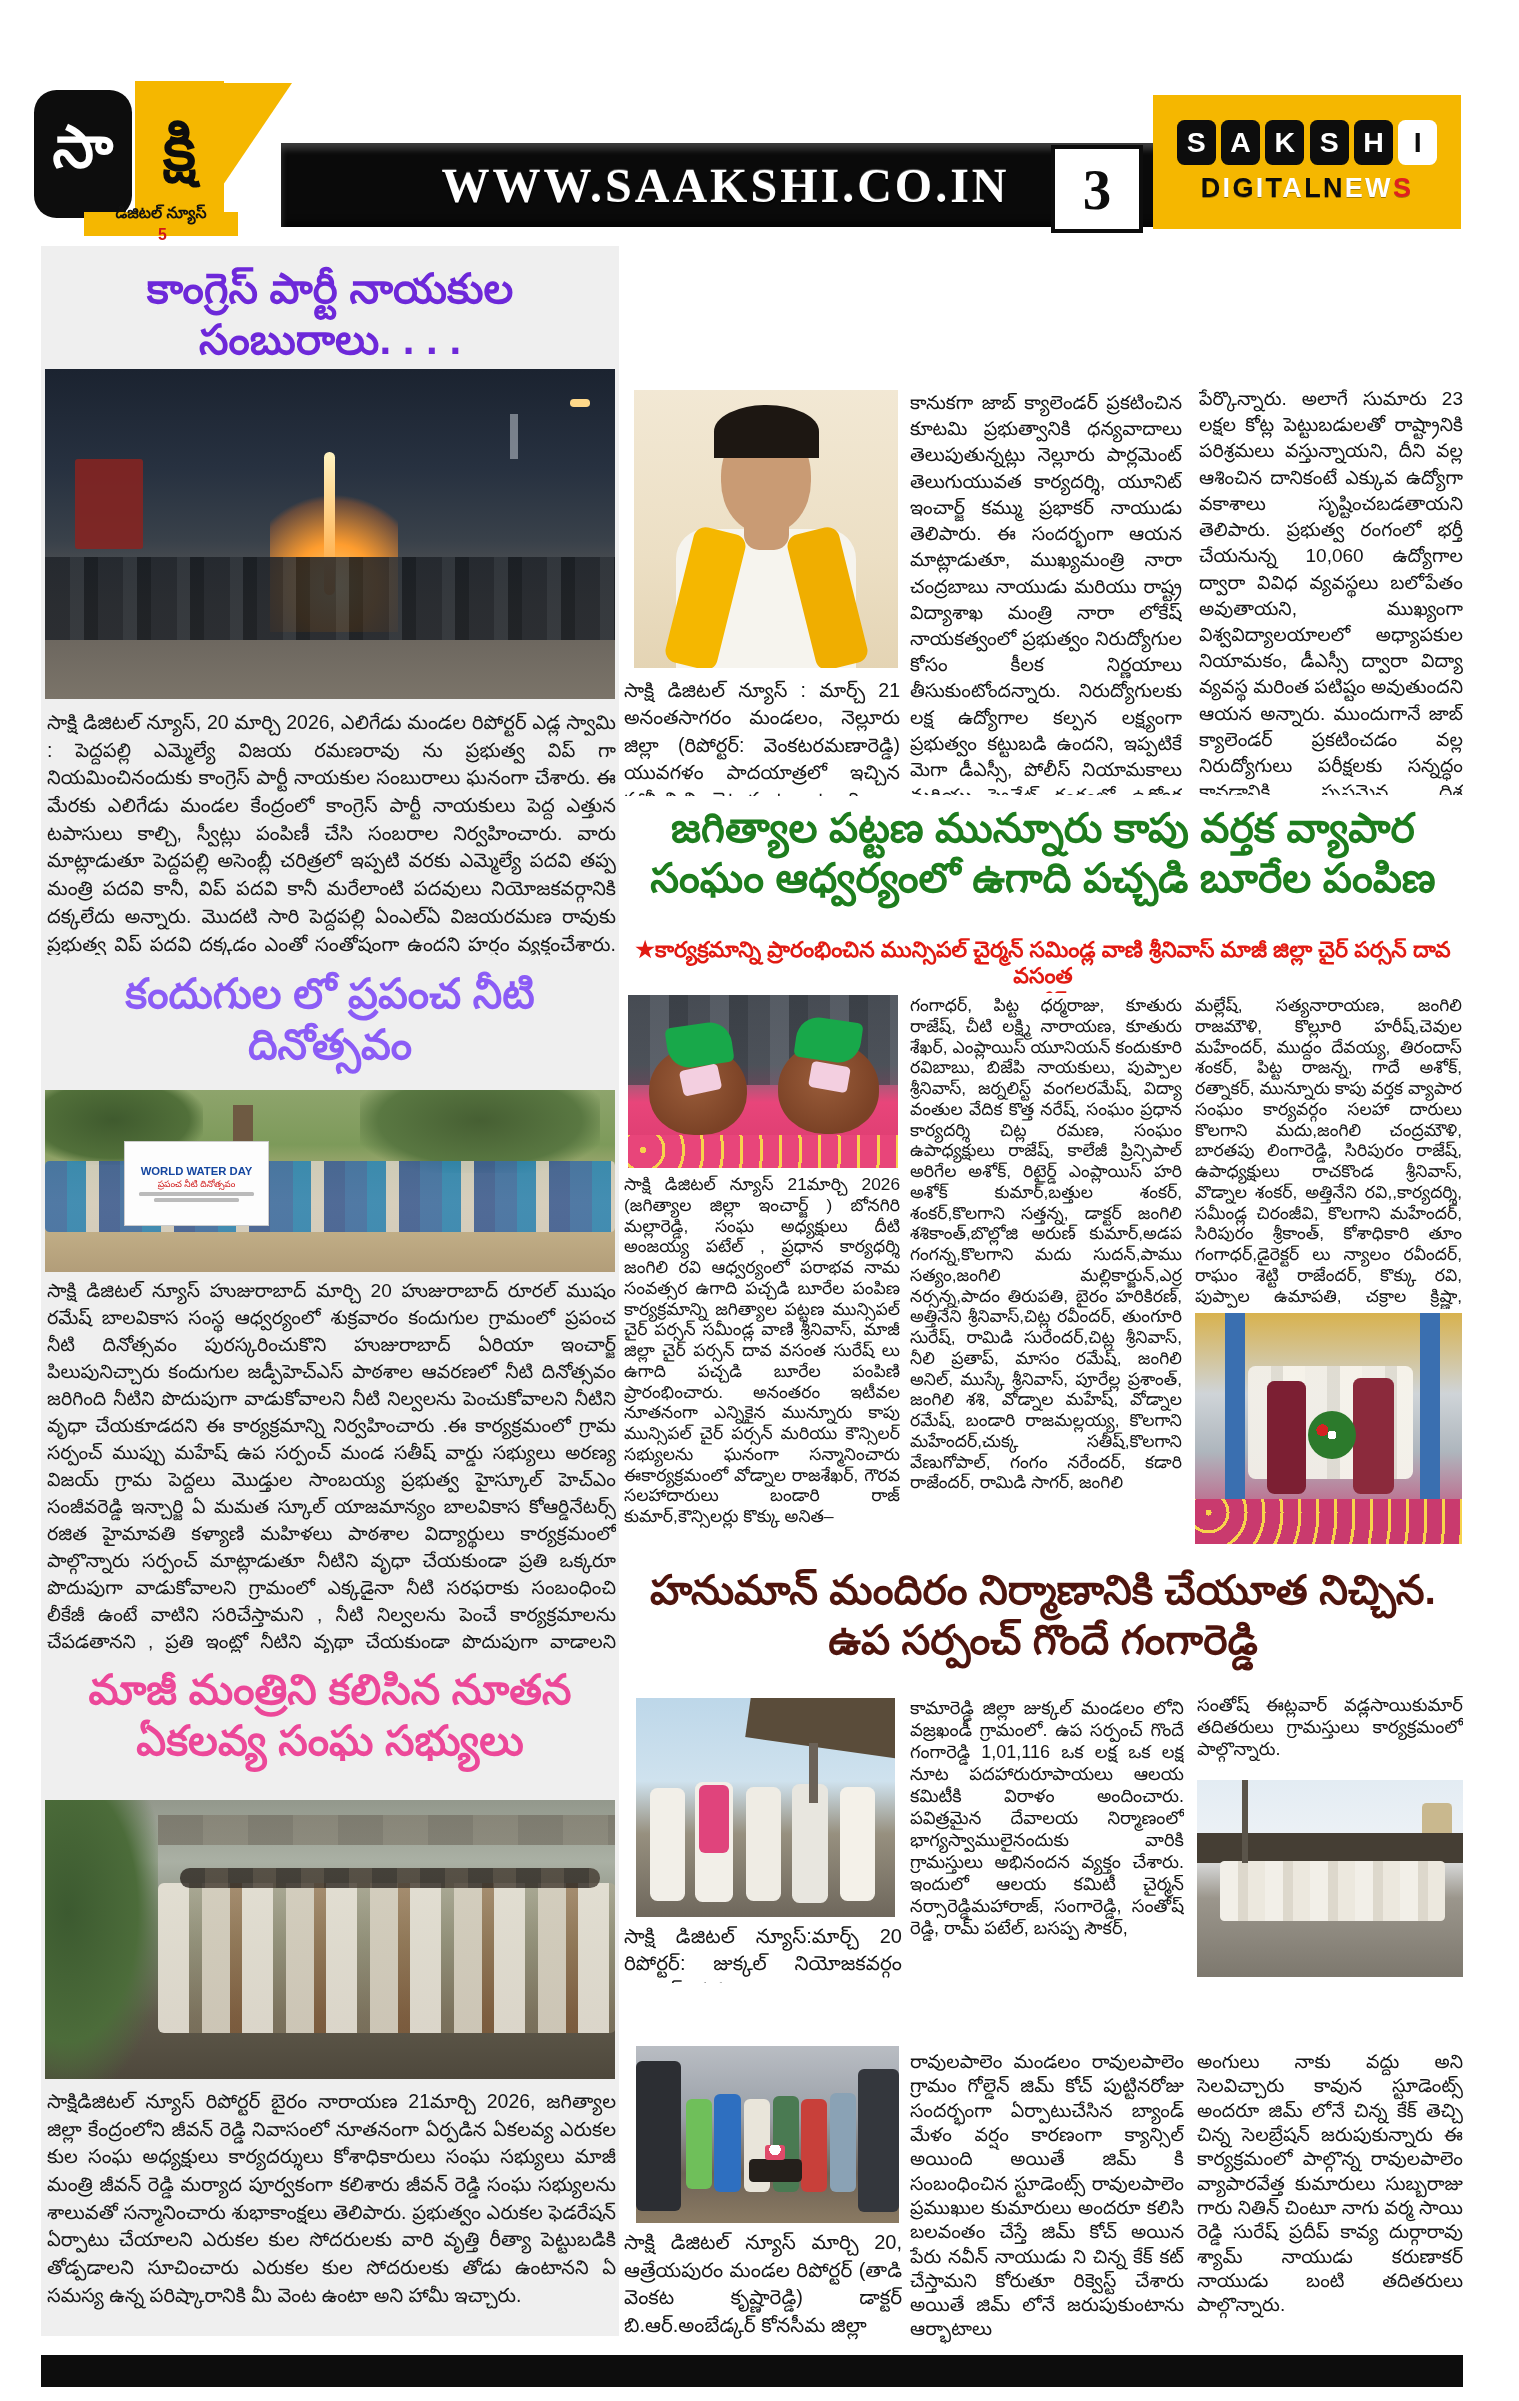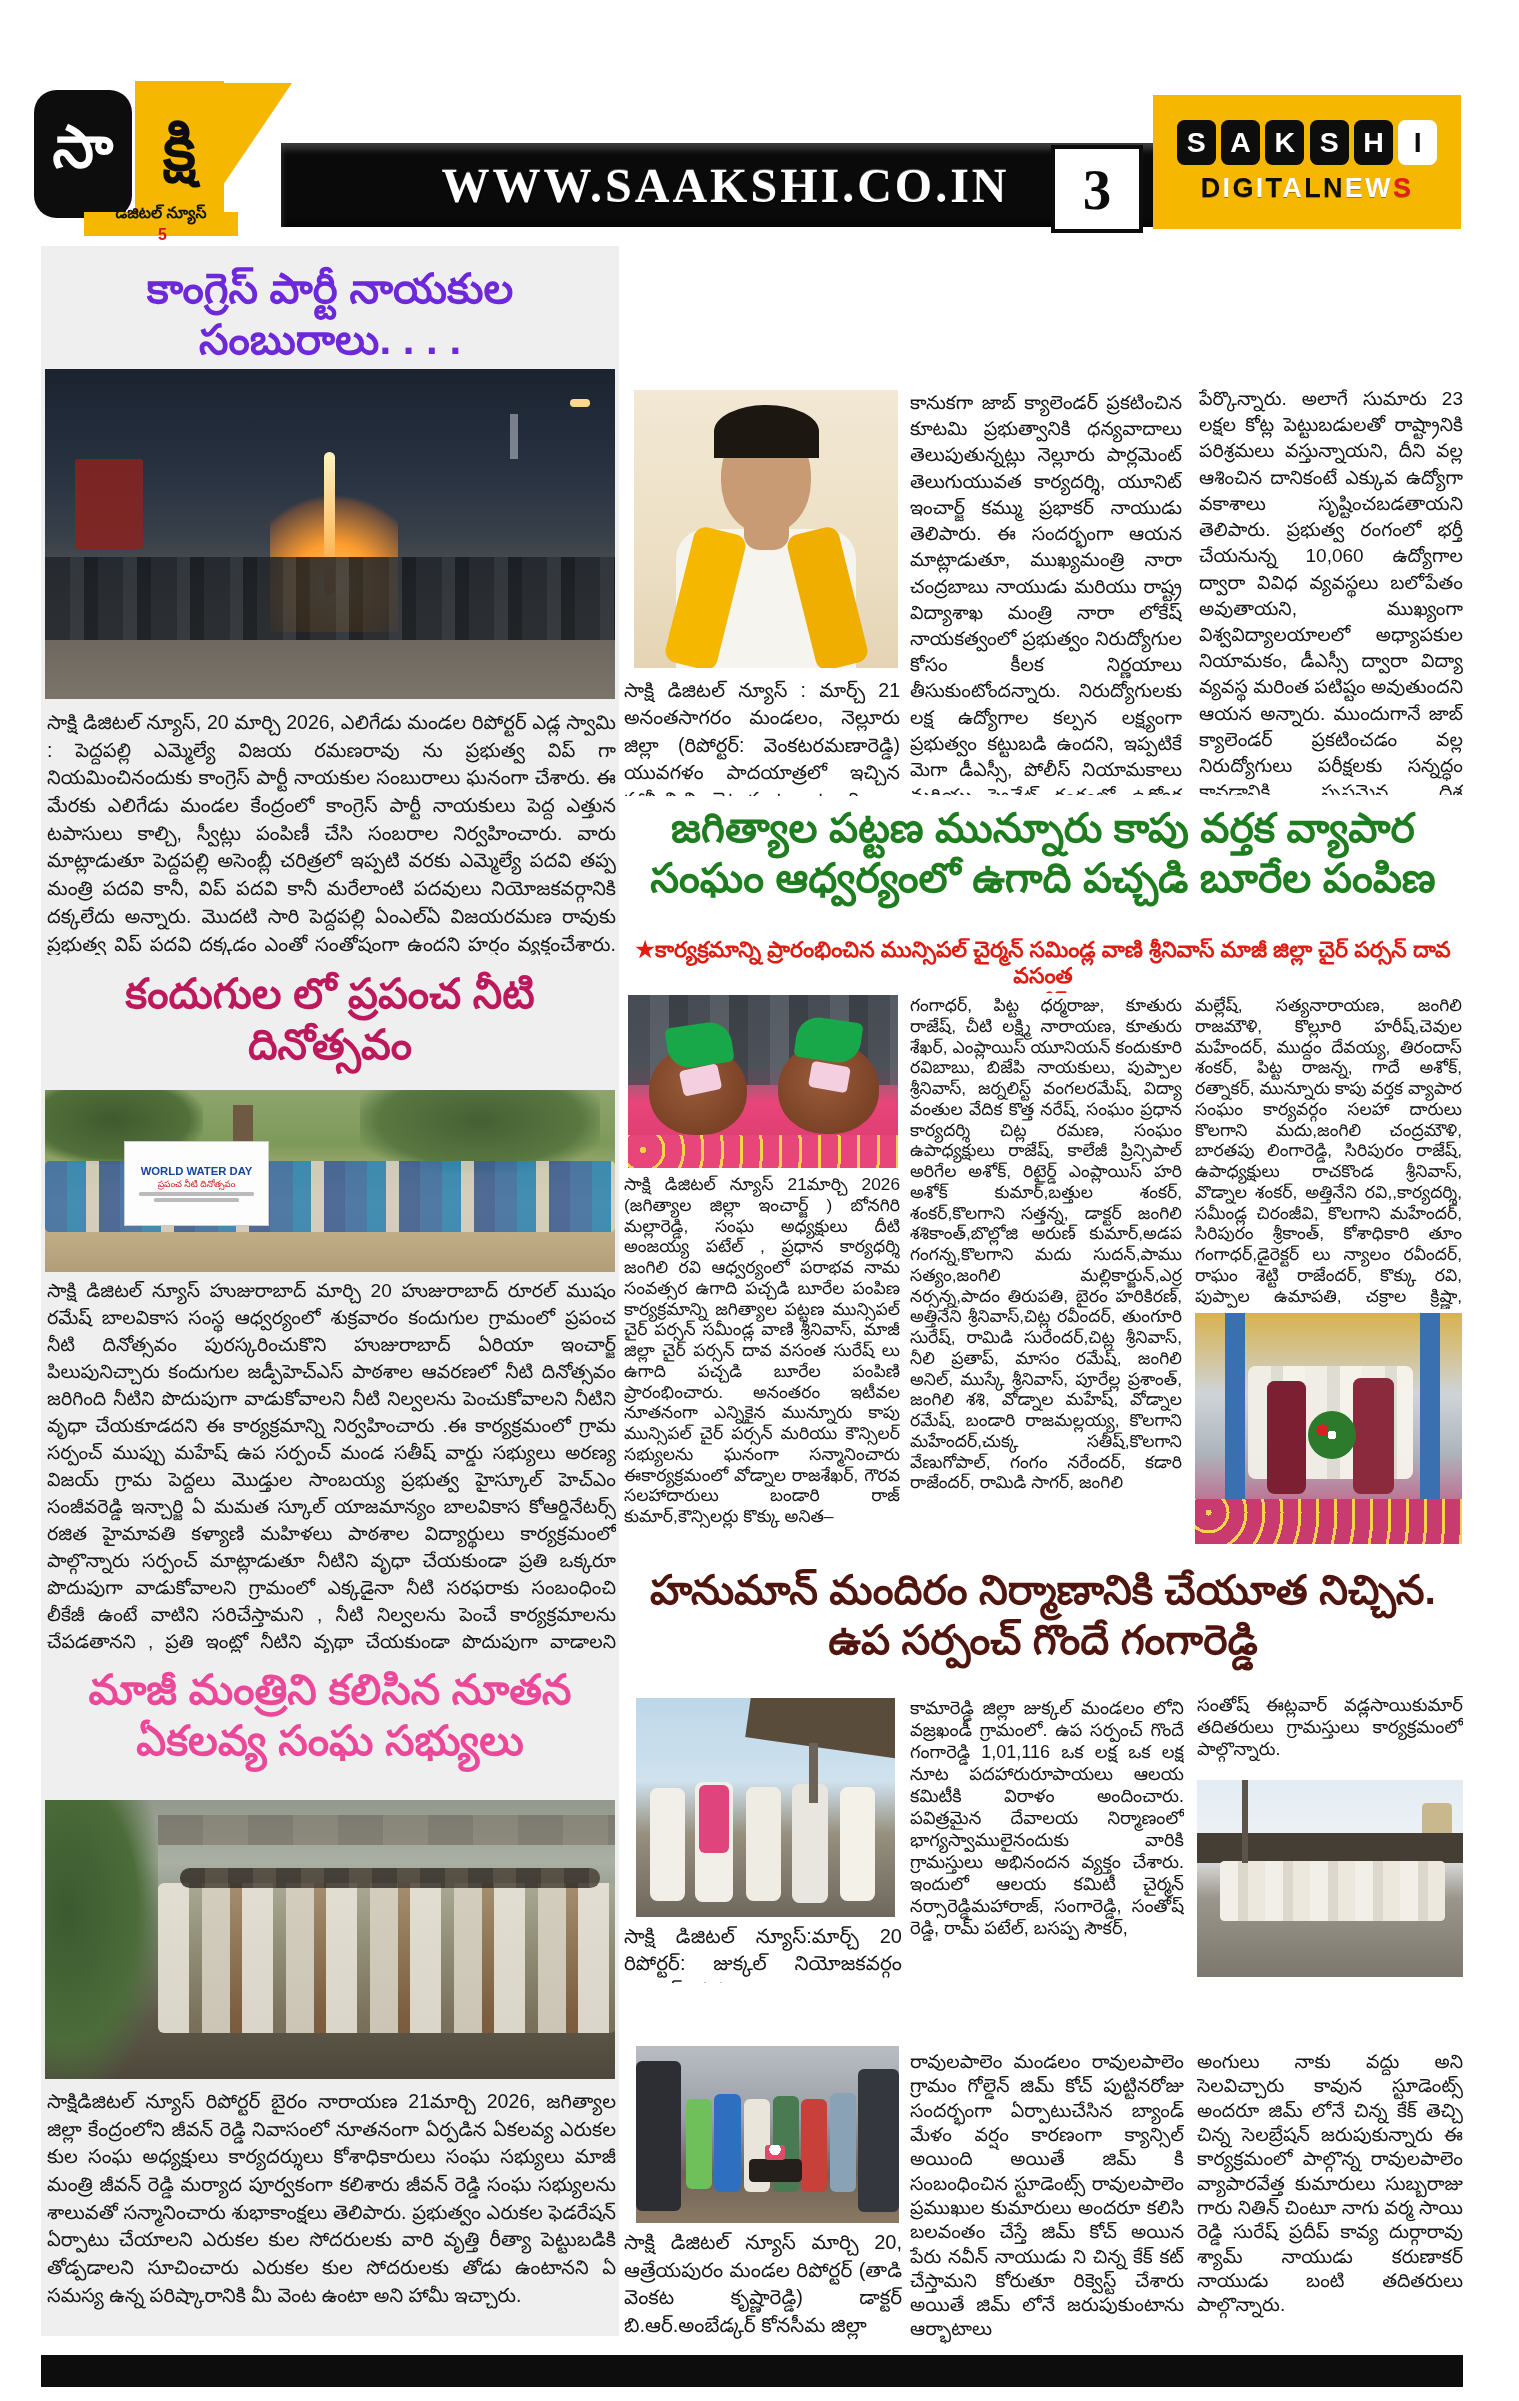--- a/index.html
+++ b/index.html
@@ -88,21 +88,21 @@
     <div style="left:30px;top:90px;width:68px;height:90px;background:#8a2320;opacity:.85;border-radius:3px;"></div>
     <div style="left:225px;top:113px;width:128px;height:150px;background:radial-gradient(circle at 50% 70%,#ffd27a 0%,#ff9d2e 35%,rgba(255,120,30,.25) 70%,transparent 75%);"></div>
     <div style="left:279px;top:83px;width:10.5px;height:143px;background:linear-gradient(180deg,#fff3c0,#ff9d2e);border-radius:5.3px;"></div>
     <div style="left:0;top:188px;width:570px;height:83px;background:repeating-linear-gradient(90deg,#20242a 0 25.5px,#2e3339 25.5px 39px,#14181d 39px 53px);opacity:.85;"></div>
     <div style="left:465px;top:45px;width:7.5px;height:45px;background:#cfd6de;opacity:.5;"></div>
     <div style="left:525px;top:30px;width:19.5px;height:7.5px;background:#ffd98a;border-radius:3.8px;"></div>
   </div>
 
   <div class="abs body-text clip" style="left:47px;top:709px;width:569px;height:246px;font-size:19.5px;line-height:1.42;">సాక్షి డిజిటల్ న్యూస్, 20 మార్చి 2026, ఎలిగేడు మండల రిపోర్టర్ ఎడ్ల స్వామి : పెద్దపల్లి ఎమ్మెల్యే విజయ రమణరావు ను ప్రభుత్వ విప్ గా నియమించినందుకు కాంగ్రెస్ పార్టీ నాయకుల సంబురాలు ఘనంగా చేశారు. ఈ మేరకు ఎలిగేడు మండల కేంద్రంలో కాంగ్రెస్ పార్టీ నాయకులు పెద్ద ఎత్తున టపాసులు కాల్చి, స్వీట్లు పంపిణీ చేసి సంబరాల నిర్వహించారు. వారు మాట్లాడుతూ పెద్దపల్లి అసెంబ్లీ చరిత్రలో ఇప్పటి వరకు ఎమ్మెల్యే పదవి తప్ప మంత్రి పదవి కానీ, విప్ పదవి కానీ మరేలాంటి పదవులు నియోజకవర్గానికి దక్కలేదు అన్నారు. మొదటి సారి పెద్దపల్లి ఏంఎల్ఏ విజయరమణ రావుకు ప్రభుత్వ విప్ పదవి దక్కడం ఎంతో సంతోషంగా ఉందని హర్షం వ్యక్తంచేశారు. ఈ కార్యక్రమంలో కాంగ్రెస్ పార్టీ మండలాధ్యక్షులు సామా రాజేశ్వర్ రెడ్డి, సర్పంచ్ లు ప్రవీణ్, వెంకట్ రెడ్డి, ఎలిగేడు ఉపసర్పంచ్ నరేష్, మాజీ సర్పంచ్ రాజనర్సయ్య, మాజీ ఉప సర్పంచులు వెంకటేశ్వరరావు, గుడుగుల మహేందర్, మనోహర్ రావు లతోపాటు కాంగ్రెస్ పార్టీ నాయకులు, కార్యకర్తలు తదితరులు పాల్గొన్నారు.</div>
 
-  <div class="abs headline clip" style="left:45px;top:968px;width:570px;height:116px;font-size:42px;color:#be185d;">కందుగుల లో ప్రపంచ నీటి
+  <div class="abs headline clip" style="left:45px;top:968px;width:570px;height:116px;font-size:42px;color:#8b5cf6;">కందుగుల లో ప్రపంచ నీటి
 దినోత్సవం</div>
 
   <div class="abs photo clip" style="left:45px;top:1090px;width:570px;height:182px;
               background:linear-gradient(180deg,#8ea46c 0%,#7d9a5a 30%,#cbb98f 62%,#b29d79 100%);">
     <div style="left:-22.5px;top:-15px;width:180px;height:90px;background:radial-gradient(ellipse at 50% 50%,#3f5a2e 0%,#52703a 60%,transparent 75%);"></div>
     <div style="left:315px;top:-22.5px;width:240px;height:105px;background:radial-gradient(ellipse at 50% 50%,#465f33 0%,#5a7842 60%,transparent 78%);"></div>
     <div style="left:188px;top:15px;width:19.5px;height:120px;background:#6e5a42;"></div>
     <div style="left:0px;top:71px;width:570px;height:71px;background:repeating-linear-gradient(90deg,#3b6ea8 0 22.5px,#2c86b8 22.5px 41px,#d8d2c4 41px 54px,#3b5d98 54px 75px);opacity:.85;border-radius:4.5px;"></div>
     <div class="wbanner" style="left:79px;top:51px;width:143px;height:83px;">
       <div class="wb1">WORLD WATER DAY</div>

